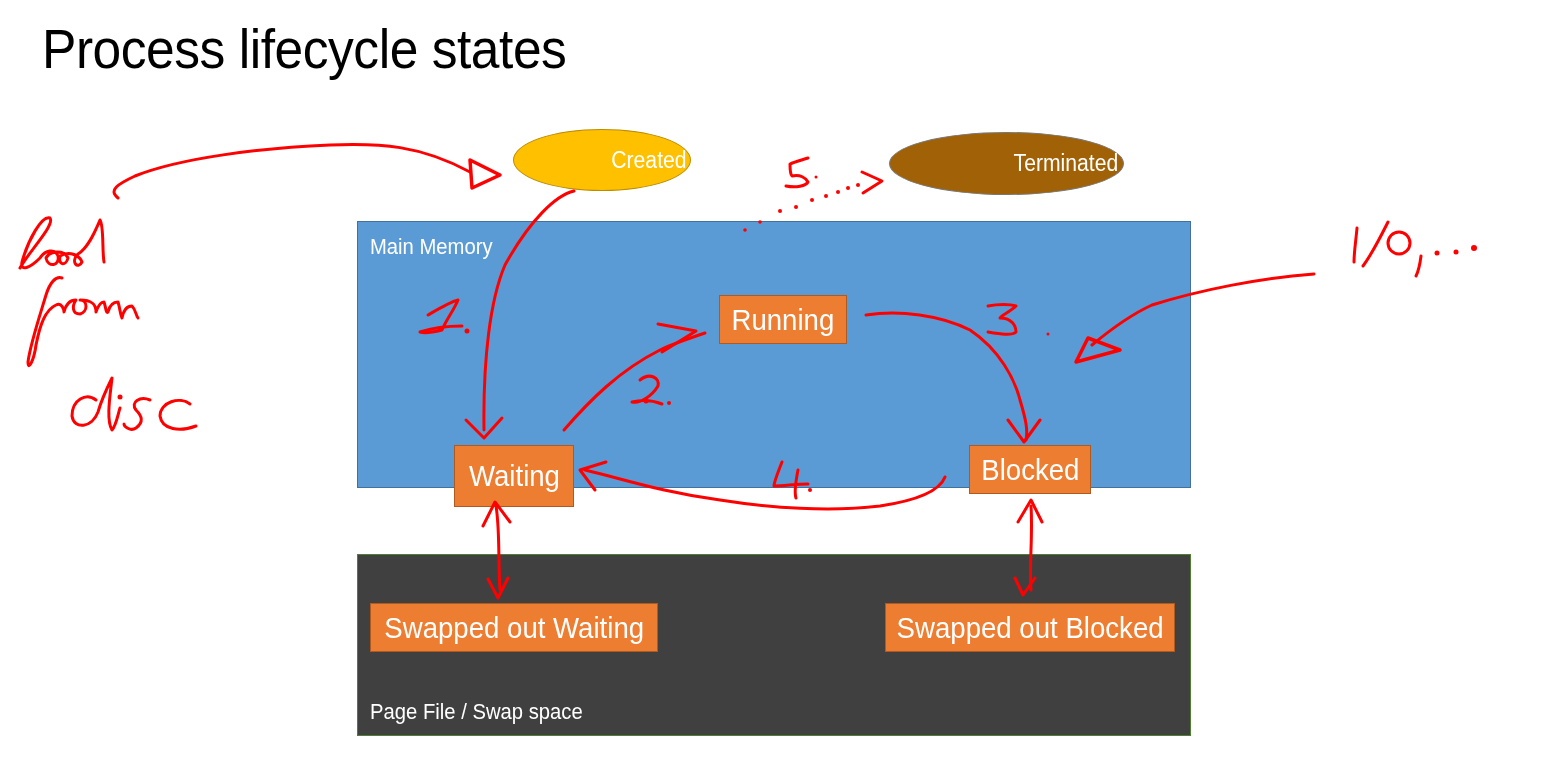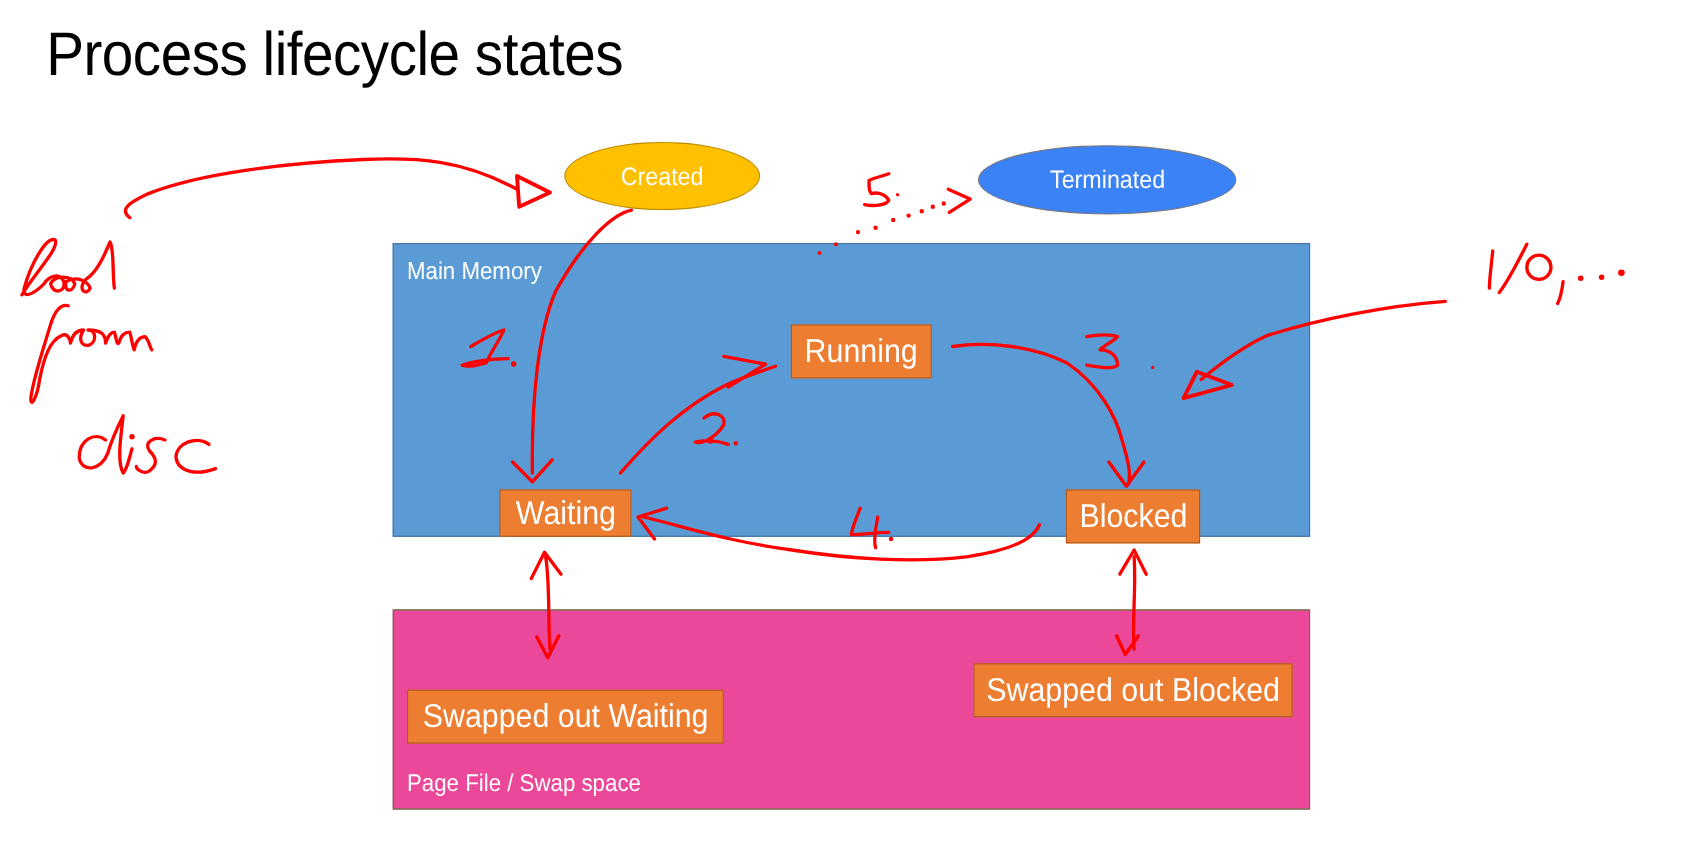--- a/index.html
+++ b/index.html
@@ -1,27 +1,27 @@
 <!DOCTYPE html>
 <html><head>
 <meta charset="utf-8">
 <style>
   html, body { margin:0; padding:0; background:#ffffff; }
   body { width:1550px; height:780px; position:relative; overflow:hidden; font-family:"Liberation Sans", "DejaVu Sans", sans-serif; }
   .title { position:absolute; left:42px; top:16px; font-size:56px; color:#000; font-weight:400; letter-spacing:-0.5px; font-family:"Liberation Sans", sans-serif; transform:scaleX(0.92); transform-origin:left top; }
   .region { position:absolute; box-sizing:border-box; }
   .main-memory { left:357px; top:221px; width:834px; height:267px; background:#5b9bd5; border:1.5px solid #41719c; }
-  .swap-space { left:357px; top:554px; width:834px; height:182px; background:#ec4899; border:1.5px solid #507e32; }
+  .swap-space { left:357px; top:554px; width:834px; height:182px; background:#404040; border:1.5px solid #507e32; }
   .region-label { position:absolute; color:#fff; font-size:22px; font-family:"Liberation Sans", sans-serif; transform:scaleX(0.92); transform-origin:left top; white-space:nowrap; }
   .state { position:absolute; box-sizing:border-box; background:#ed7d31; border:1.5px solid #ae5a21; color:#fff; font-size:30px; display:flex; align-items:center; justify-content:center; white-space:nowrap; }
   .state span { display:inline-block; transform:scaleX(0.92); }
-  .ellipse { position:absolute; box-sizing:border-box; border-radius:50%; display:flex; align-items:center; justify-content:center; color:#fff; font-size:23px; white-space:nowrap; }
+  .ellipse { position:absolute; box-sizing:border-box; border-radius:50%; display:flex; align-items:center; justify-content:flex-end; color:#fff; font-size:23px; white-space:nowrap; }
   .ellipse span { display:inline-block; transform:scaleX(0.92); }
   .created { left:513px; top:129px; width:178px; height:62px; background:#ffc000; border:1.5px solid #bc8c00; }
-  .terminated { left:889px; top:132px; width:235px; height:63px; background:#3b82f6; border:1.5px solid #787878; }
+  .terminated { left:889px; top:132px; width:235px; height:63px; background:#a16207; border:1.5px solid #787878; }
   svg.ink { position:absolute; left:0; top:0; width:1550px; height:780px; pointer-events:none; }
   svg.ink path, svg.ink polyline { fill:none; stroke:#ff0000; stroke-width:3; stroke-linecap:round; stroke-linejoin:round; }
   svg.ink .dot { fill:#ff0000; stroke:none; }
 </style>
 </head>
 <body>
 
 <div class="title">Process lifecycle states</div>
 
 <div class="region main-memory">
@@ -35,27 +35,27 @@
 <div class="ellipse created">
     <span>Created</span>
   </div>
 <div class="ellipse terminated">
     <span>Terminated</span>
   </div>
 
 <div class="state" style="left:719px; top:295px; width:128px; height:49px;">
     <span>Running</span>
   </div>
-<div class="state" style="left:454px; top:445px; width:120px; height:43px;">
+<div class="state" style="left:454px; top:445px; width:120px; height:62px;">
     <span>Waiting</span>
   </div>
 <div class="state" style="left:969px; top:445px; width:122px; height:49px;">
     <span>Blocked</span>
   </div>
-<div class="state" style="left:370px; top:603px; width:288px; height:49px;margin-top:24px;">
+<div class="state" style="left:370px; top:603px; width:288px; height:49px;">
     <span>Swapped out Waiting</span>
   </div>
 <div class="state" style="left:885px; top:603px; width:290px; height:49px;align-items:center;">
     <span>Swapped out Blocked</span>
   </div>
 
 <svg class="ink" viewBox="0 0 1550 780">
 
   <g>
 

